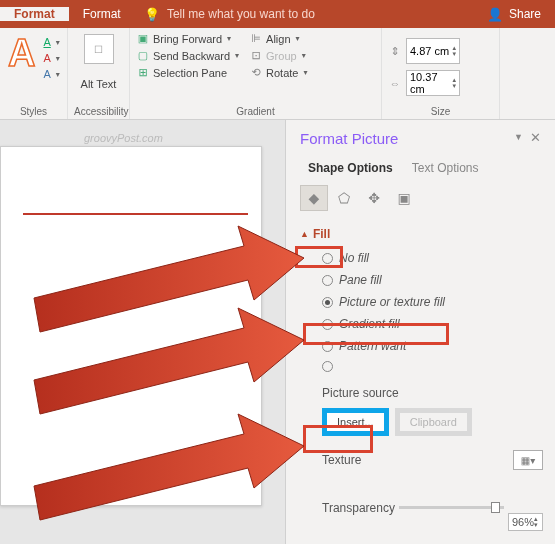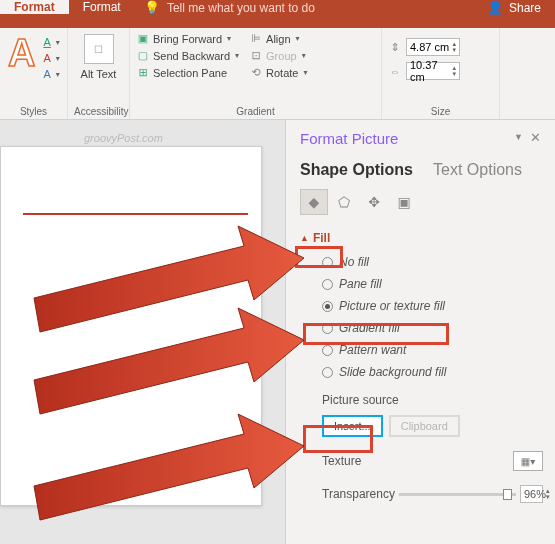--- a/index.html
+++ b/index.html
@@ -1,17 +1,17 @@
 <!DOCTYPE html>
 <html><head>
 <meta charset="utf-8">
 <style>
   * { box-sizing: border-box; font-family: "Segoe UI", Arial, sans-serif; }
   body { margin: 0; background: #fff; width: 555px; height: 544px; overflow: hidden; position: relative; }
-  .titlebar { display: flex; align-items: flex-start; background: #b7472a; height: 28px; color: #fff; font-size: 12px; }
+  .titlebar { display: flex; align-items: center; background: #b7472a; height: 28px; color: #fff; font-size: 12px; }
   .titletab { padding: 0 14px; display: flex; align-items: center; cursor: pointer; }
   .titletab.active { background: #f3f2f1; color: #b7472a; font-weight: 600; }
   .tellme { display: flex; align-items: center; flex: 1; gap: 6px; padding-left: 10px; color: #f7d6cd; }
   .share { display: flex; align-items: center; gap: 5px; padding: 0 14px; }
   .bulb, .person { font-size: 13px; }
 
   .ribbon { background: #f3f2f1; border-bottom: 1px solid #d0d0d0; height: 92px; display: flex; position: relative; }
   .rgroup { border-right: 1px solid #e1e1e1; display: flex; flex-direction: column; justify-content: space-between; padding: 4px 6px 2px 6px; }
   .rgroup .label { font-size: 10px; color: #666; text-align: center; padding-top: 2px; }
   .rcontent { display: flex; align-items: flex-start; gap: 4px; }
@@ -19,54 +19,54 @@
   .mini { font-size: 11px; color: #444; display: flex; align-items: center; gap: 3px; }
   .drop::after { content: "▾"; font-size: 8px; color: #666; margin-left: 2px; }
   .stackcol { display: flex; flex-direction: column; gap: 4px; }
   .acc { text-align: center; }
   .acc .iconbox { width: 30px; height: 30px; border: 1px solid #bbb; background: #fff; margin: 2px auto 0; display:flex;align-items:center;justify-content:center;font-size:10px;color:#999;}
   .arr-row { display: flex; gap: 10px; }
   .arr-col { display: flex; flex-direction: column; gap: 4px; }
   .ic { width: 14px; display:inline-block; text-align:center; color:#4a7; font-size:11px;}
   .ic.gray{color:#888;}
   .size-row { display:flex; align-items:center; gap:4px; }
-  .sizeinput { width:54px; height:18px; border:1px solid #bbb; background:#fff; font-size:11px; text-align:left; padding:0 3px; display:flex;align-items:center;justify-content:space-between;}
+  .sizeinput { width:54px; height:18px; border:1px solid #bbb; background:#fff; font-size:11px; text-align:left; padding:12px 3px; display:flex;align-items:center;justify-content:space-between;}
   .spin { font-size:7px; line-height:6px; color:#666; display:flex; flex-direction:column;}
 
   .workspace { display:flex; height: calc(544px - 28px - 92px); }
   .canvas { flex:1; background:#e6e6e6; position:relative; padding:26px 0 0 0;}
   .watermark { position:absolute; top:12px; left:84px; font-size:11px; color:#bbb; font-style:italic;}
   .slide { background:#fff; margin-left:0; width: 262px; height: 360px; border:1px solid #ccc; padding:20px 18px 0 22px; position:relative; box-shadow:0 1px 3px rgba(0,0,0,.15);}
   .redline { height:1.5px; background:#c0392b; margin-top:46px;width:225px;}
 
   .pane { width:270px; background:#f3f2f1; border-left:1px solid #d0d0d0; padding:10px 12px 0 14px; position:relative; color:#444;}
   .pane-title { font-size:15px; color:#8b5cf6; }
   .pane-close { position:absolute; top:10px; right:14px; color:#888; font-size:13px;}
   .pane-menu { position:absolute; top:12px; right:32px; font-size:9px; color:#888;}
-  .optrow { margin-top:14px; font-size:16px;}
+  .optrow { margin-top:14px; font-size:12px;margin-left:8px;}
   .optrow b { font-weight:600; color:#333; margin-right:16px;}
   .optrow span { color:#888;}
   .iconstrip { margin-top:10px; display:flex; gap:2px;}
   .iconstrip .sq { width:28px;height:26px;border:1px solid transparent;display:flex;align-items:center;justify-content:center;color:#888;font-size:14px;}
   .iconstrip .sq.active{background:#e1ded9;border:1px solid #c9c6c1;}
   .section-head { margin-top:16px; font-size:12px; color:#b7472a; font-weight:600; display:flex; align-items:center; gap:4px;}
   .section-head .tri { font-size:9px;}
   .radios { margin:10px 0 0 22px; display:flex; flex-direction:column; gap:8px; font-size:12px; color:#555;font-style:italic;}
   .radio { display:flex; align-items:center; gap:6px;}
   .r { width:11px;height:11px;border:1px solid #888;border-radius:50%; display:inline-flex;align-items:center;justify-content:center;}
   .r.sel::after{content:"";width:5px;height:5px;background:#555;border-radius:50%;}
   .subhead { margin:14px 0 4px 22px; font-size:12px; color:#555;}
   .btnrow { margin:8px 0 0 22px; display:flex; gap:6px;}
-  .pbtn { font-size:11px; padding:3px 10px; border:2px solid #0ea5e9; background:#fdfdfd;}
+  .pbtn { font-size:11px; padding:3px 10px; border:5px solid #0ea5e9; background:#fdfdfd;}
   .pbtn.dis { color:#b5b5b5; background:#f3f2f1; border-color:#d9d9d9;}
   .texrow, .transprow { margin:14px 0 0 22px; font-size:12px; color:#555; display:flex; align-items:center; }
   .texbtn { margin-left:auto; width:30px;height:20px;border:1px solid #adadad;background:#fff;display:flex;align-items:center;justify-content:center;font-size:10px;color:#777;}
   .slider { flex:1; height:3px; background:#ccc; position:relative; margin:0 4px;}
   .slider .knob{position:absolute;right:4px;top:-4px;width:9px;height:11px;background:#fff;border:1px solid #888;}
-  .pct { width:23px;height:18px;border:1px solid #bbb;background:#fff;font-size:11px;display:flex;align-items:center;padding:0 3px;}
+  .pct { width:35px;height:18px;border:1px solid #bbb;background:#fff;font-size:11px;display:flex;align-items:center;padding:0 3px;margin-top:29px;}
 
   .callout { position:absolute; border:3px solid #d9432f; pointer-events:none; }
   .arrow { position:absolute; pointer-events:none; }
 </style>
 </head>
 <body>
 
 <div class="titlebar">
   <div class="titletab active">Format</div>
   <div class="titletab">Format</div>
@@ -97,21 +97,21 @@
             </div>
         </div>
       </div>
     </div>
     <div class="label">Styles</div>
   </div>
 
   <div class="rgroup acc" style="width:62px">
     <div>
       <div class="iconbox">☐</div>
-      <div class="mini" style="justify-content:flex-end;margin-top:4px;flex-direction:column;line-height:1.1;">
+      <div class="mini" style="justify-content:flex-end;margin-top:14px;flex-direction:column;line-height:1.1;">
         <span style="white-space:pre-line;text-align:center;">Alt Text</span>
       </div>
     </div>
     <div class="label">Accessibility</div>
   </div>
 
   <div class="rgroup" style="width:252px">
     <div class="arr-row">
       <div class="arr-col">
         <div class="mini drop">
@@ -216,21 +216,20 @@
       <div class="radio">
           <span class="r"></span>
           <span>Gradient fill</span>
         </div>
       <div class="radio">
           <span class="r"></span>
           <span>Pattern want</span>
         </div>
       <div class="radio">
           <span class="r"></span>
-          <span>Slide background fill</span>
         </div>
     </div>
 
     <div class="subhead">Picture source</div>
     <div class="btnrow">
       <div class="pbtn">Insert...</div>
       <div class="pbtn dis">Clipboard</div>
     </div>
 
     <div class="texrow">

